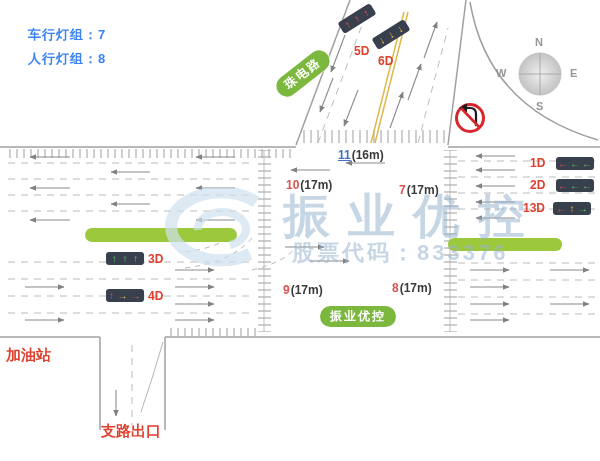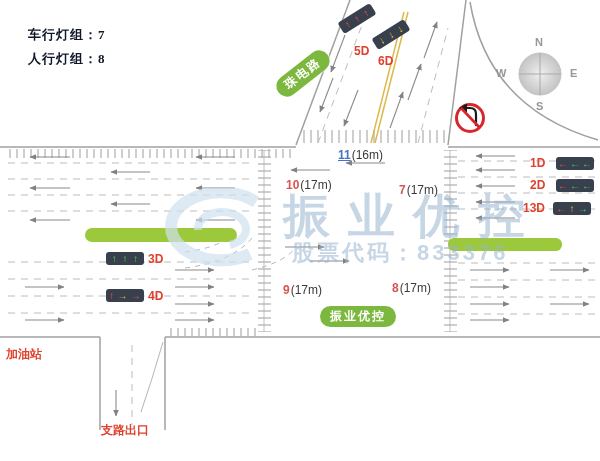--- a/index.html
+++ b/index.html
@@ -1,28 +1,28 @@
 <!DOCTYPE html>
 <html><head>
 <meta charset="utf-8">
 <style>
   html,body{margin:0;padding:0;background:#fff;}
   body{font-family:"Liberation Sans","DejaVu Sans",sans-serif;}
   #stage{position:relative;width:600px;height:461px;background:#ffffff;overflow:hidden;}
   .abs{position:absolute;white-space:nowrap;}
-  .info{position:absolute;font-size:13px;font-weight:600;color:#0f172a;letter-spacing:1px;font-family:Liberation Serif, serif;}
+  .info{position:absolute;font-size:13px;font-weight:600;color:#3b82f6;letter-spacing:1px;}
   .meas{position:absolute;font-size:12px;font-weight:700;color:#333;}
-  .meas .len{color:#3a3a3a;margin-left:1px;font-weight:400;}
+  .meas .len{color:#3a3a3a;margin-left:1px;font-weight:700;}
   .pill{position:absolute;background:#7cb83e;color:#fff;font-size:12px;font-weight:700;
         padding:2px 10px;border-radius:11px;letter-spacing:2px;box-shadow:0 0 0 1px rgba(255,255,255,.6);}
   .sig{position:absolute;width:38px;height:13px;background:#39404d;border-radius:3px;
        display:flex;align-items:center;justify-content:space-evenly;font-size:10px;font-weight:700;line-height:1;}
   .sig span{display:block;}
   .sig-label{position:absolute;color:#e0402e;font-size:12px;font-weight:700;}
-  .red-label{position:absolute;color:#e0402e;font-size:12px;font-weight:600;}
+  .red-label{position:absolute;color:#e0402e;font-size:15px;font-weight:600;}
   .compass-letter{position:absolute;color:#979797;font-size:11px;font-weight:700;}
   .wm-title{position:absolute;font-size:47px;font-weight:700;color:rgba(152,180,207,.55);letter-spacing:18px;}
   .wm-sub{position:absolute;font-size:22px;font-weight:700;color:rgba(152,180,207,.55);letter-spacing:3px;}
 </style>
 </head>
 <body>
 
 <div id="stage">
 
   <svg class="abs" style="left:0;top:0" width="600" height="461">

